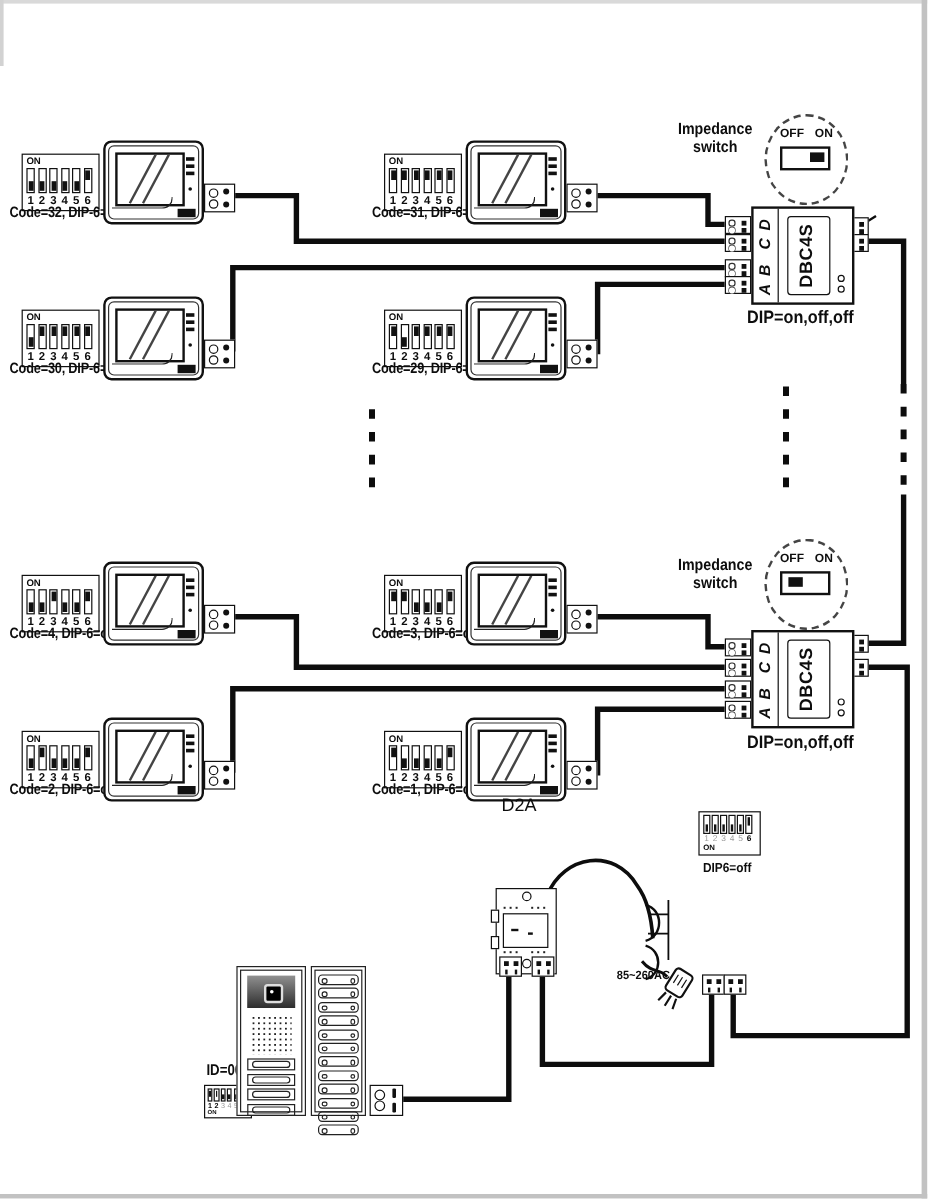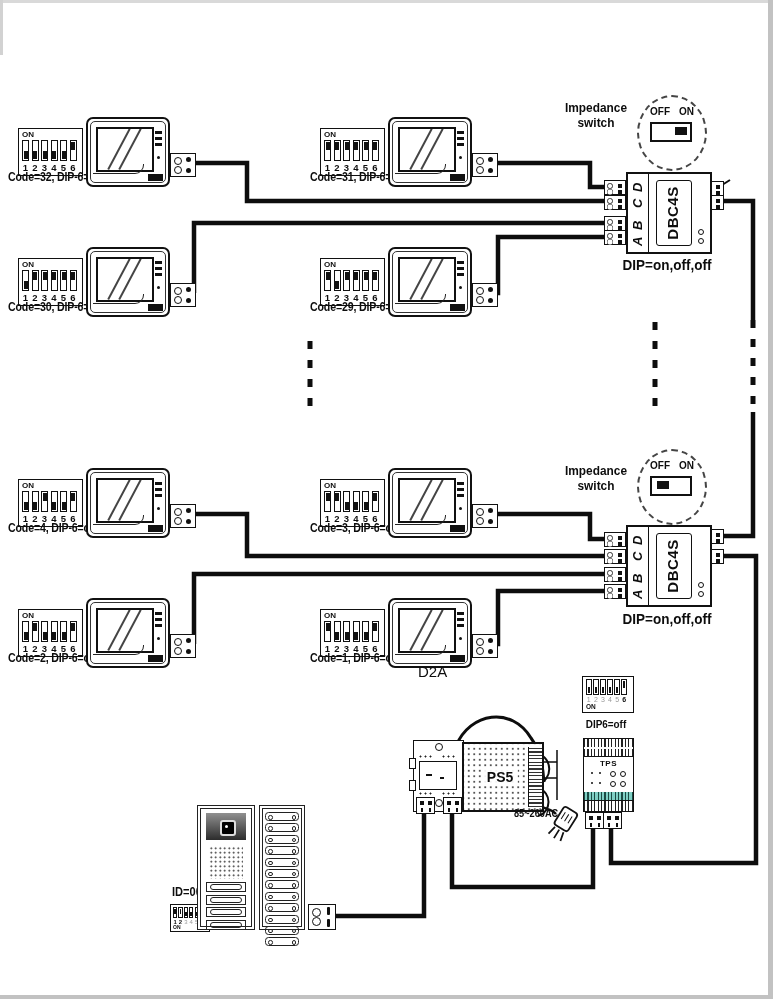--- a/index.html
+++ b/index.html
@@ -675,24 +675,20 @@
     </div>
     <i class="dots3" style="left:4px;top:50px"></i>
       <i class="dots3" style="left:27px;top:50px"></i>
     <i class="screw" style="left:21px;top:58px"></i>
     <i class="tab" style="top:17px"></i>
       <i class="tab" style="top:39px"></i>
   </div>
   <div class="bterm abs" style="left:416px;top:797px"></div>
   <div class="bterm abs" style="left:443px;top:797px"></div>
 
-  <div class="ps5">
-    <div class="ps5strip"></div>
-    <span class="ps5label">PS5</span>
-  </div>
   <div class="aclabel">85~260AC</div>
 
   <div class="dipwrap psudip">
       <div class="slots">
         <div class="slot">
           <div class="handle down"></div>
         </div>
         <div class="slot">
           <div class="handle down"></div>
         </div>
@@ -714,34 +710,20 @@
         <div class="num dim">2</div>
         <div class="num dim">3</div>
         <div class="num dim">4</div>
         <div class="num dim">5</div>
         <div class="num">6</div>
       </div>
       <div class="ontag bottom">ON</div>
     </div>
   <div class="psudiplabel">DIP6=off</div>
 
-  <div class="tps">
-    <div class="tpstop hatch"></div>
-    <div class="tpsname">TPS</div>
-    <i class="tpsdot" style="left:7px;top:33px"></i>
-      <i class="tpsdot" style="left:15px;top:33px"></i>
-    <i class="tpsring" style="left:26px;top:32px"></i>
-      <i class="tpsring" style="left:36px;top:32px"></i>
-    <i class="tpsdot" style="left:7px;top:43px"></i>
-      <i class="tpsdot" style="left:15px;top:43px"></i>
-    <i class="tpsring" style="left:26px;top:42px"></i>
-      <i class="tpsring" style="left:36px;top:42px"></i>
-    <div class="tpsteal"></div>
-    <div class="tpsbot hatch"></div>
-  </div>
   <div class="bterm abs" style="left:585px;top:812px"></div>
   <div class="bterm abs" style="left:603px;top:812px"></div>
 
   <div class="idlabel">ID=00</div>
   <div class="dipwrap doordip">
       <div class="slots">
         <div class="slot">
           <div class="handle up"></div>
         </div>
         <div class="slot">

